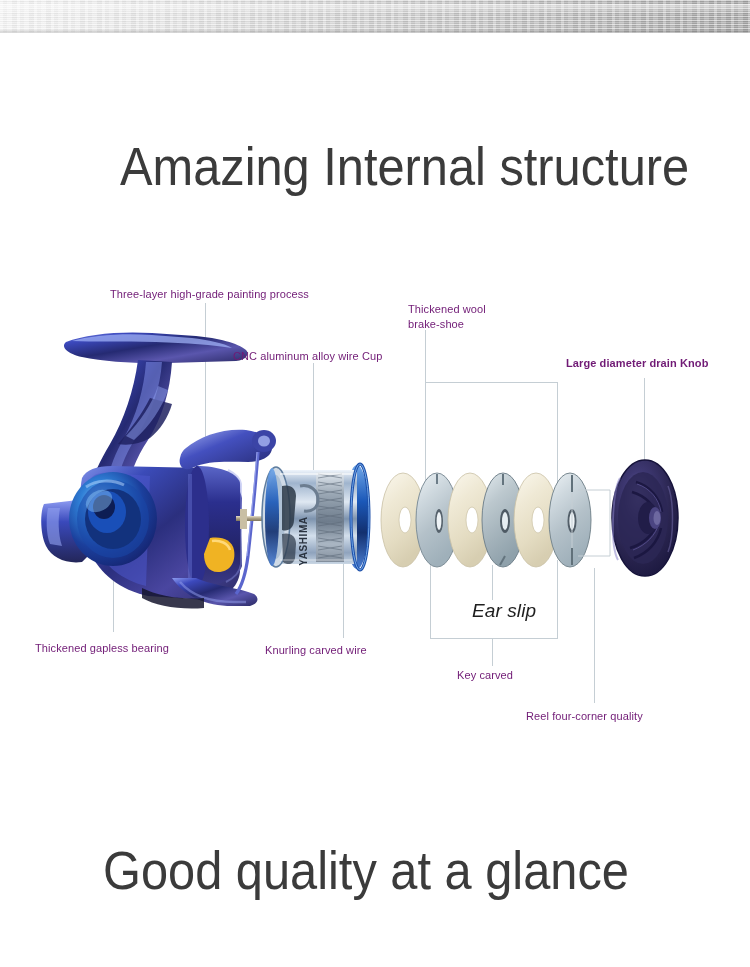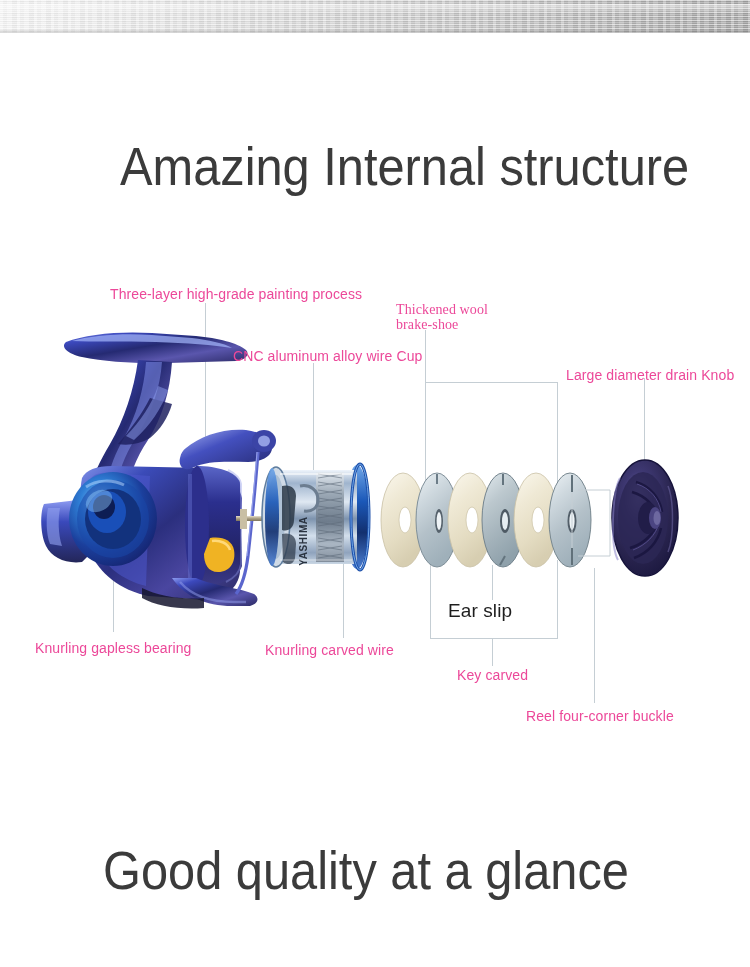--- a/index.html
+++ b/index.html
@@ -41,21 +41,21 @@
     position:absolute;color:#3b3b3b;
     font-family:"Liberation Sans Narrow","Liberation Sans",sans-serif;
     font-weight:400;white-space:nowrap;letter-spacing:0px;
     transform-origin:left top;
   }
   #title{left:120px;top:136px;font-size:53px;transform:scaleX(0.92);}
   #tagline{left:103px;top:840px;font-size:53px;transform:scaleX(0.92);}
 
   
   .label{
-    position:absolute;color:#ec4899;font-size:14px;line-height:15px;
+    position:absolute;color:#701a75;font-size:11px;line-height:15px;
     white-space:pre-line;letter-spacing:0.1px;
   }
   .label.big{font-size:19px;line-height:21px;color:#1e1e1e;}
 
   
   .ln{position:absolute;background:#c5ced4;}
   .ln.v{width:1px;}
   .ln.h{height:1px;}
 
   
@@ -375,28 +375,28 @@
     <g stroke="#c5ced4" stroke-width="1" fill="none">
       <path d="M578,490 L610,490 L610,556 L578,556"></path>
       <path d="M572,492 L572,548"></path>
     </g>
   </svg>
 
   <div class="label" style="left:110px;top:287px;">Three-layer high-grade painting process</div>
 
   <div class="label" style="left:233px;top:349px;">CNC aluminum alloy wire Cup</div>
 
-  <div class="label" style="left:396px;top:302px;font-family:Liberation Serif, serif;">Thickened wool
+  <div class="label" style="left:408px;top:302px;">Thickened wool
 brake-shoe</div>
 
-  <div class="label" style="left:566px;top:368px;">Large diameter drain Knob</div>
-
-  <div class="label" style="left:35px;top:641px;">Knurling gapless bearing</div>
+  <div class="label" style="left:566px;top:356px;font-weight:bold;">Large diameter drain Knob</div>
+
+  <div class="label" style="left:35px;top:641px;">Thickened gapless bearing</div>
 
   <div class="label" style="left:265px;top:643px;">Knurling carved wire</div>
 
-  <div class="label big" style="left:448px;top:600px;">Ear slip</div>
+  <div class="label big" style="left:472px;top:600px;font-style:italic;">Ear slip</div>
 
   <div class="label" style="left:457px;top:668px;">Key carved</div>
 
-  <div class="label" style="left:526px;top:709px;">Reel four-corner buckle</div>
+  <div class="label" style="left:526px;top:709px;">Reel four-corner quality</div>
 
 </div>
 
 </body></html>

